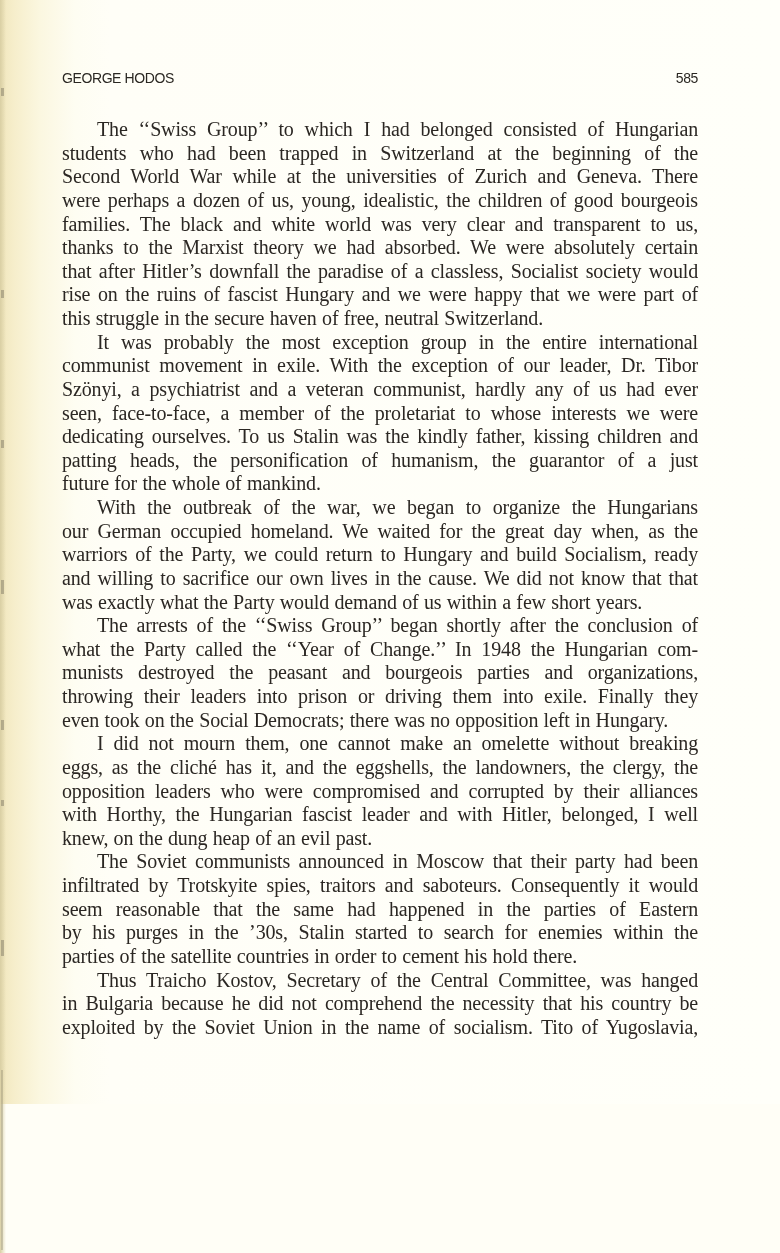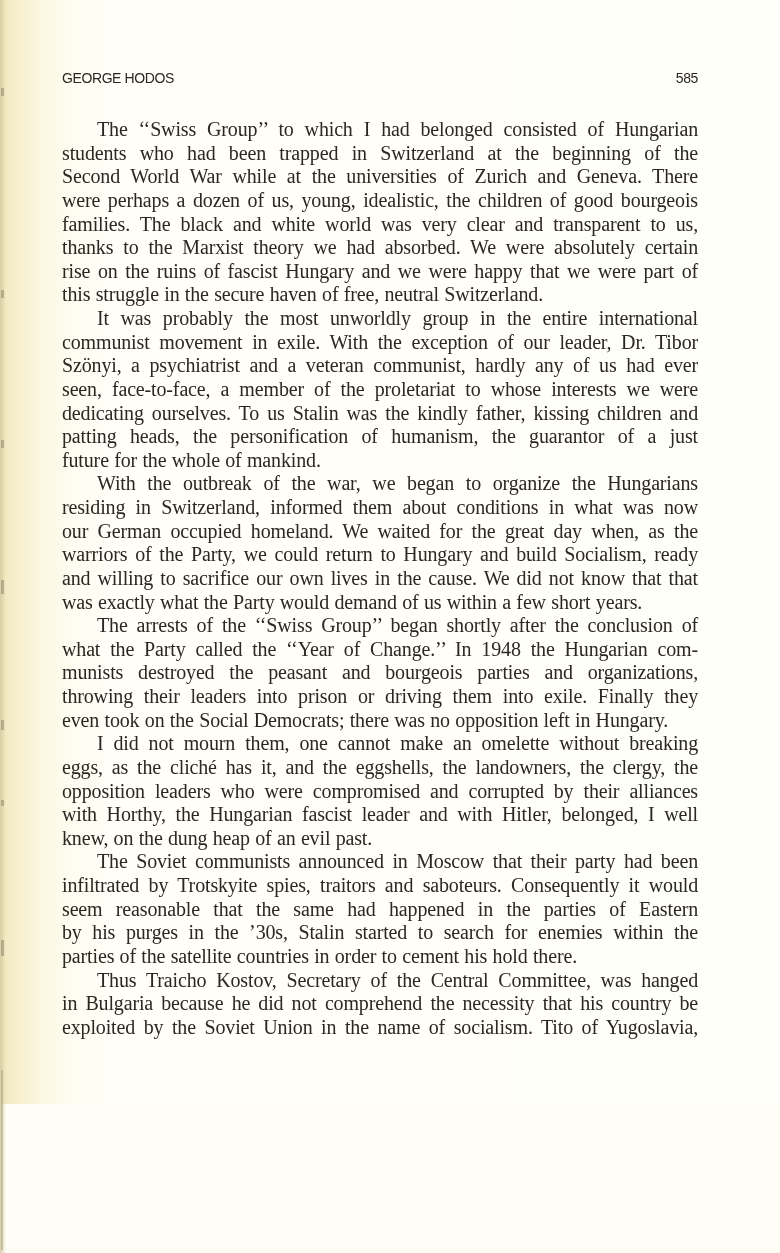--- a/index.html
+++ b/index.html
@@ -105,35 +105,35 @@
   </div>
 
   <div class="body-text" id="body-text">
       <div class="paragraph">
         <span class="line indent">The ‘‘Swiss Group’’ to which I had belonged consisted of Hungarian</span>
         <span class="line">students who had been trapped in Switzerland at the beginning of the</span>
         <span class="line">Second World War while at the universities of Zurich and Geneva. There</span>
         <span class="line">were perhaps a dozen of us, young, idealistic, the children of good bourgeois</span>
         <span class="line">families. The black and white world was very clear and transparent to us,</span>
         <span class="line">thanks to the Marxist theory we had absorbed. We were absolutely certain</span>
+        <span class="line">that after Hitler’s downfall the paradise of a classless, Socialist society would</span>
         <span class="line">rise on the ruins of fascist Hungary and we were happy that we were part of</span>
         <span class="line last">this struggle in the secure haven of free, neutral Switzerland.</span>
       </div>
       <div class="paragraph">
-        <span class="line indent">It was probably the most unworldly group in the entire international</span>
+        <span class="line indent">It was probably the most exception group in the entire international</span>
         <span class="line">communist movement in exile. With the exception of our leader, Dr. Tibor</span>
         <span class="line">Szönyi, a psychiatrist and a veteran communist, hardly any of us had ever</span>
         <span class="line">seen, face-to-face, a member of the proletariat to whose interests we were</span>
         <span class="line">dedicating ourselves. To us Stalin was the kindly father, kissing children and</span>
         <span class="line">patting heads, the personification of humanism, the guarantor of a just</span>
         <span class="line last">future for the whole of mankind.</span>
       </div>
       <div class="paragraph">
         <span class="line indent">With the outbreak of the war, we began to organize the Hungarians</span>
-        <span class="line">residing in Switzerland, informed them about conditions in what was now</span>
         <span class="line">our German occupied homeland. We waited for the great day when, as the</span>
         <span class="line">warriors of the Party, we could return to Hungary and build Socialism, ready</span>
         <span class="line">and willing to sacrifice our own lives in the cause. We did not know that that</span>
         <span class="line last">was exactly what the Party would demand of us within a few short years.</span>
       </div>
       <div class="paragraph">
         <span class="line indent">The arrests of the ‘‘Swiss Group’’ began shortly after the conclusion of</span>
         <span class="line">what the Party called the ‘‘Year of Change.’’ In 1948 the Hungarian com-</span>
         <span class="line">munists destroyed the peasant and bourgeois parties and organizations,</span>
         <span class="line">throwing their leaders into prison or driving them into exile. Finally they</span>

